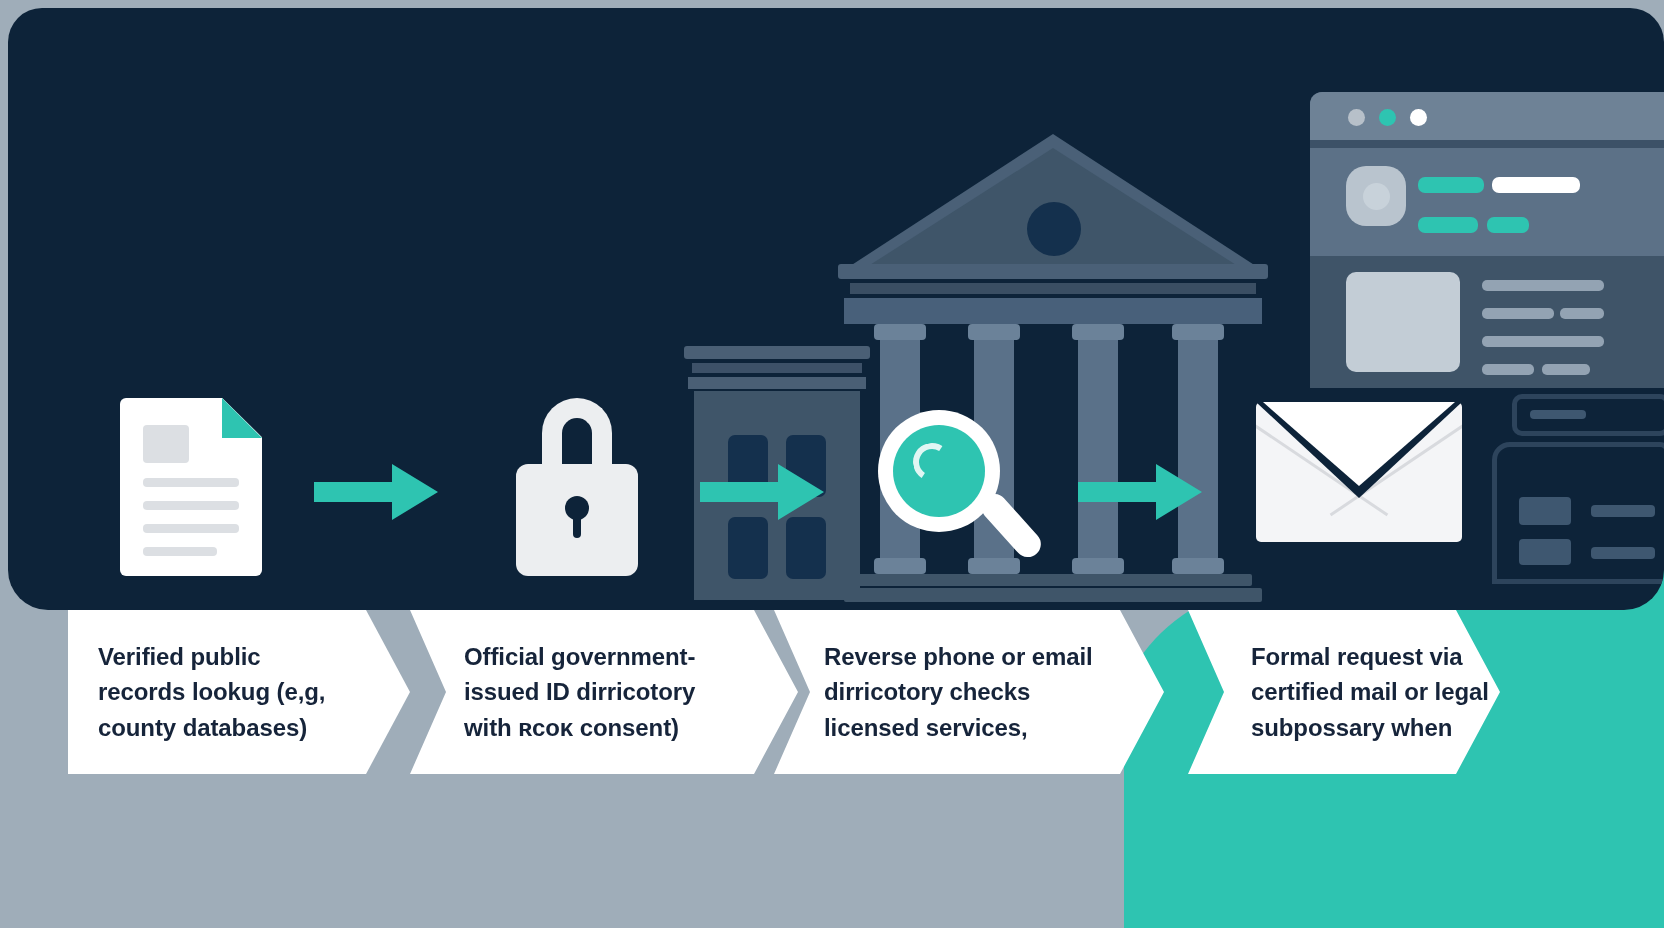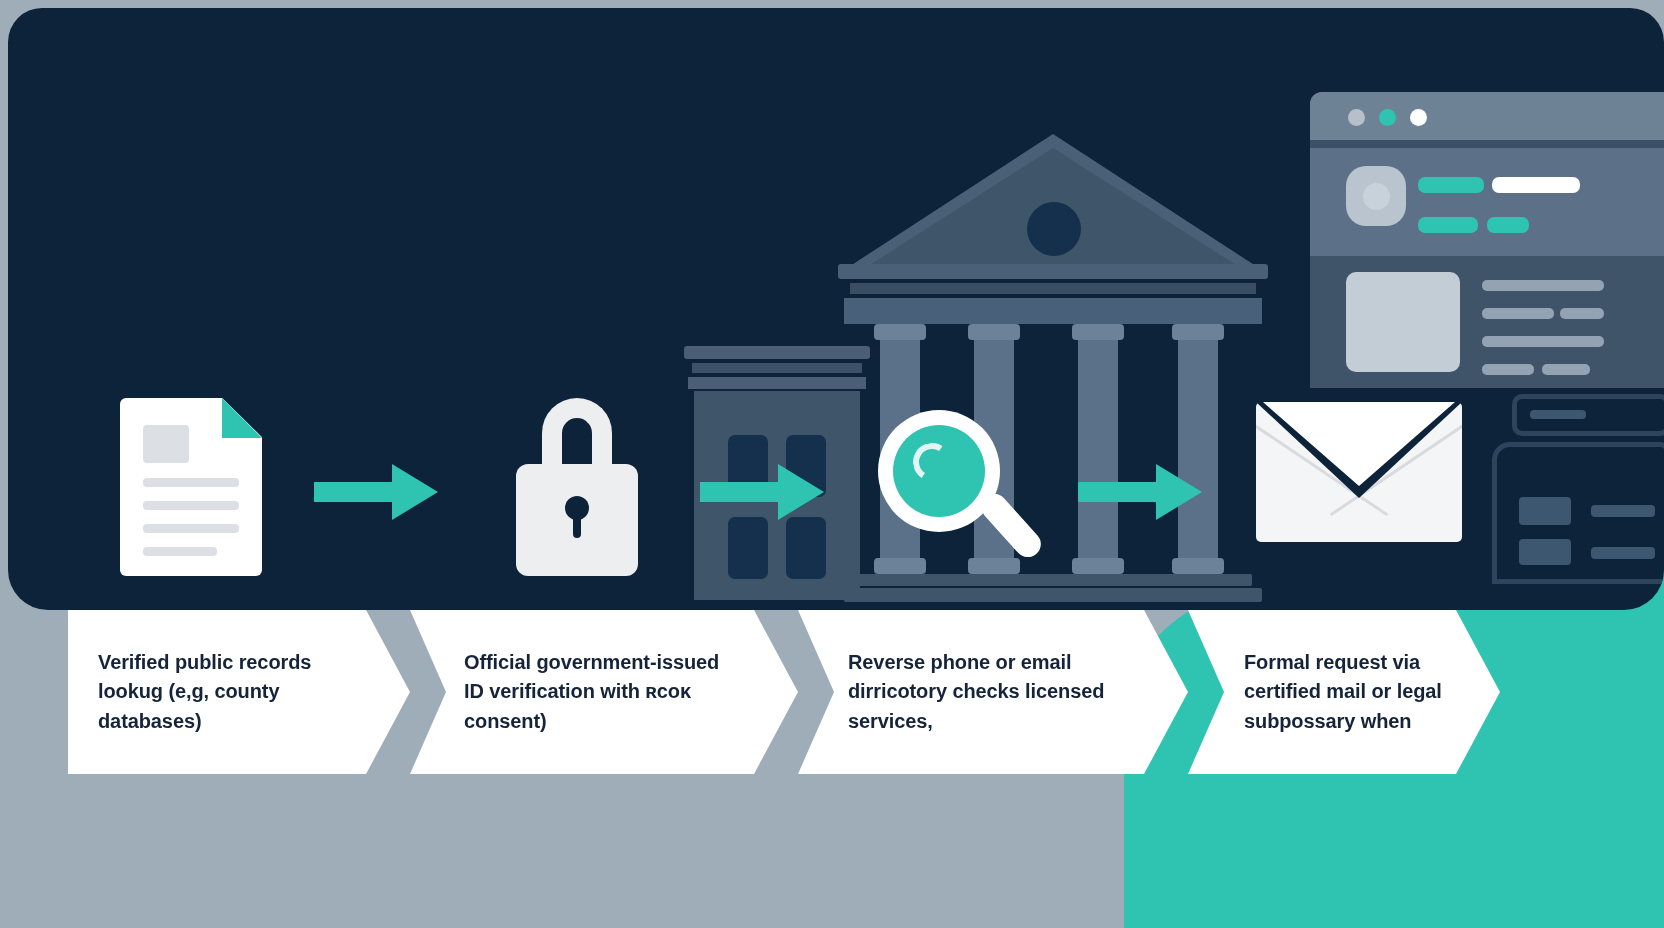--- a/index.html
+++ b/index.html
@@ -392,21 +392,21 @@
     background: #ffffff;
     display: flex;
     align-items: center;
     clip-path: polygon(0 0, calc(100% - 44px) 0, 100% 50%, calc(100% - 44px) 100%, 0 100%, 36px 50%);
   }
   .card.first {
     clip-path: polygon(0 0, calc(100% - 44px) 0, 100% 50%, calc(100% - 44px) 100%, 0 100%);
   }
   .card-text {
     color: #16243a;
-    font-size: 20px;
+    font-size: 24px;
     font-weight: bold;
     line-height: 1.48;
     letter-spacing: -0.1px;
   }
 </style>
 </head>
 <body>
 
 <div id="stage">
 
@@ -539,23 +539,23 @@
       </div>
 
     </div>
   </div>
 
   <div class="cards">
     <div class="card first" style="left:68px; width:342px;">
       <span class="card-text" style="margin-left:30px; width:250px;">Verified public records lookug (e,g, county databases)</span>
     </div>
     <div class="card" style="left:410px; width:388px;">
-      <span class="card-text" style="margin-left:54px; width:256px;">Official government-issued ID verification with ʀcoᴋ consent)</span>
+      <span class="card-text" style="margin-left:54px; width:256px;">Official government-issued ID dirricotory with ʀcoᴋ consent)</span>
     </div>
-    <div class="card" style="left:798px; width:390px;">
+    <div class="card" style="left:774px; width:390px;">
       <span class="card-text" style="margin-left:50px; width:270px;">Reverse phone or email dirricotory checks licensed services,</span>
     </div>
-    <div class="card" style="left:1188px; width:312px;">
+    <div class="card" style="left:1188px; width:312px;justify-content:center;">
       <span class="card-text" style="margin-left:56px; width:242px;">Formal request via certified mail or legal subpossary when</span>
     </div>
   </div>
 
 </div>
 
 </body></html>

